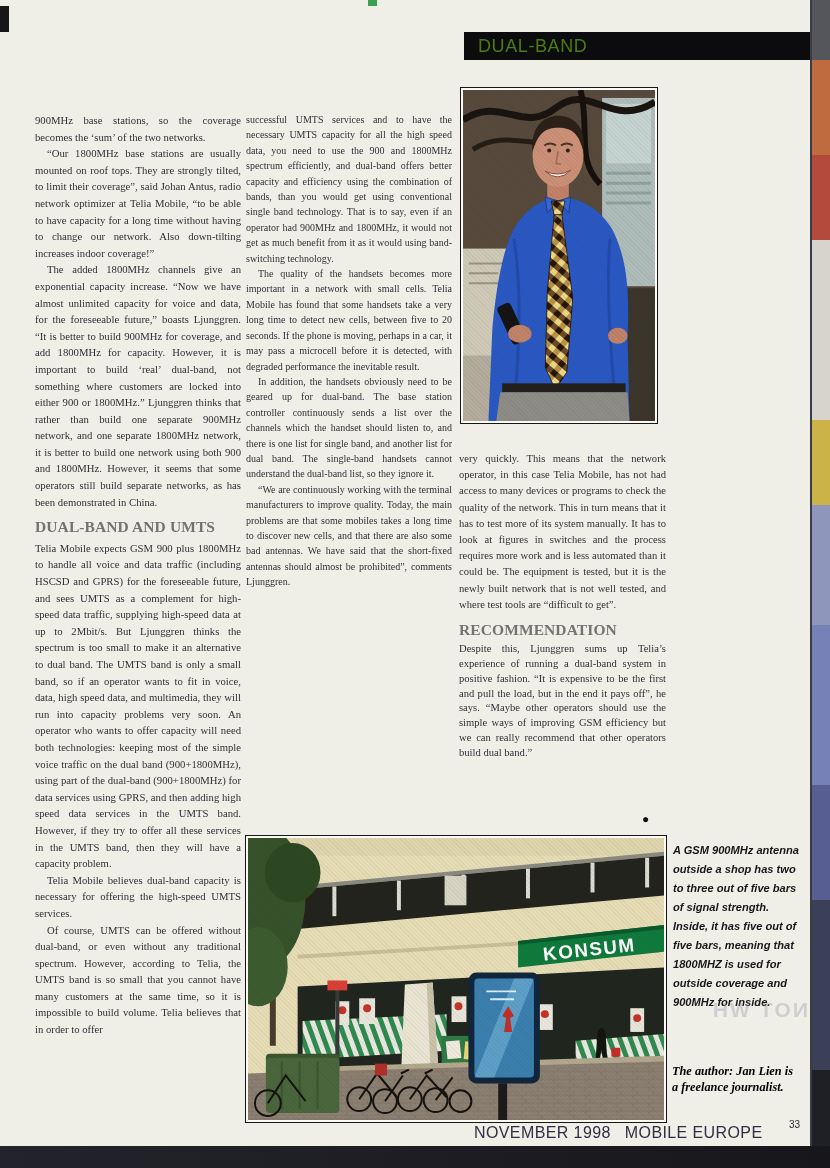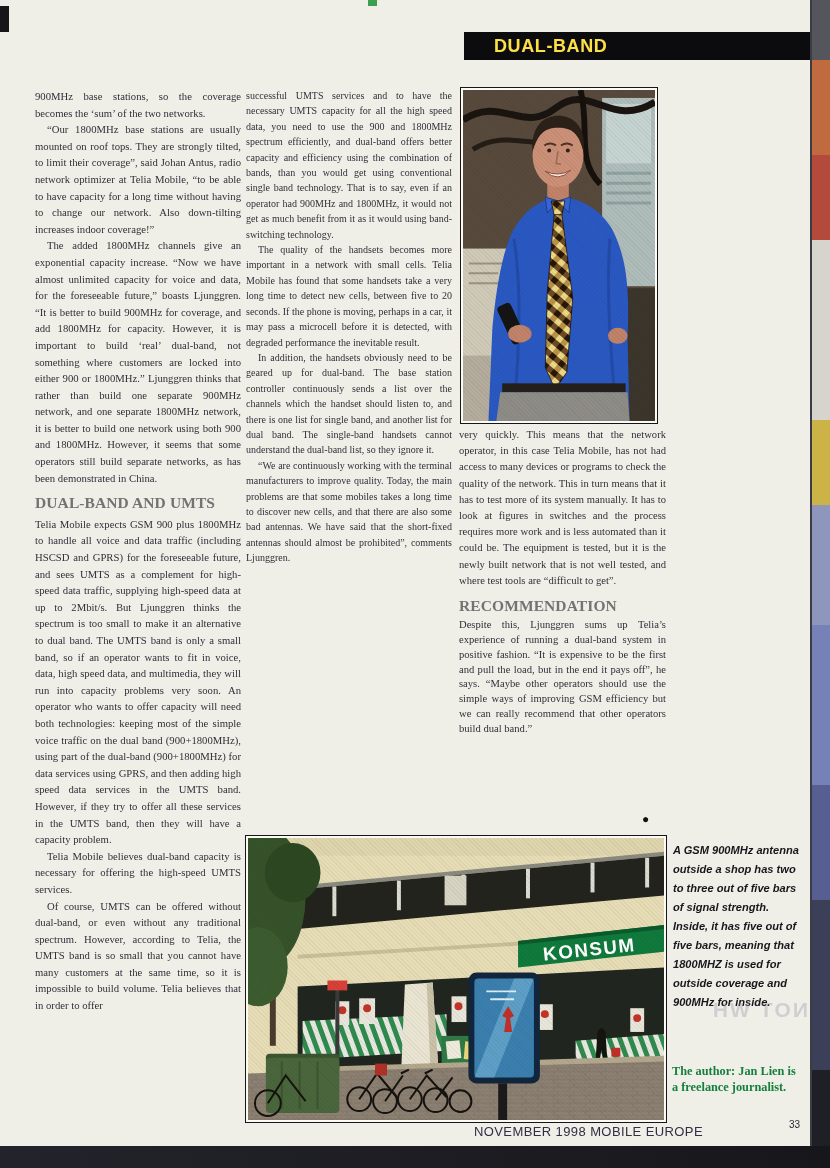--- a/index.html
+++ b/index.html
@@ -1,47 +1,47 @@
 <!DOCTYPE html>
 <html><head>
 <meta charset="utf-8">
 <style>
   html,body{margin:0;padding:0;background:#cfcec9;}
   .screenshot{position:relative;width:830px;height:1168px;background:#efeee7;overflow:hidden;}
   
   .header-bar{position:absolute;left:464px;top:32px;width:346px;height:28px;background:#0c0c0e;
-    display:flex;align-items:center;padding-left:30px;box-sizing:border-box;
-    font-family:"Liberation Sans",sans-serif;font-weight:700;font-size:18px;letter-spacing:.6px;color:#fde047;}
+    display:flex;align-items:center;padding-left:14px;box-sizing:border-box;
+    font-family:"Liberation Sans",sans-serif;font-weight:400;font-size:18px;letter-spacing:.6px;color:#4d7c0f;}
   
   .col{position:absolute;text-align:justify;color:#30303a;overflow:hidden;
-    font-family:"Liberation Serif","DejaVu Serif",serif;}
+    font-family:"Liberation Serif","DejaVu Serif",serif;margin-top:24px;}
   .col p{margin:0;text-indent:12px;}
   .col p.first{text-indent:0;}
   .col h3{font-family:Liberation Serif, serif;font-size:15.5px;color:#737373;margin:9px 0 4px;letter-spacing:.1px;}
   .col1{left:35px;top:88px;width:206px;height:1054px;font-size:10.7px;line-height:16.6px;}
   .col2{left:246px;top:88px;width:206px;height:745px;font-size:10px;line-height:15.4px;}
   .col3{left:459px;top:427px;width:207px;height:410px;font-size:10.6px;line-height:16.2px;}
   .col3 p.tight{line-height:14.8px;}
   .endmark{position:absolute;left:642px;top:812px;font-size:12px;color:#111;}
   
   .photo{position:absolute;background:#fbfaf5;border:1px solid #15151a;padding:2px;box-sizing:border-box;margin:0;}
   .photo-portrait{left:460px;top:87px;width:198px;height:337px;}
   .photo-shop{left:245px;top:835px;width:422px;height:288px;}
   .photo svg{display:block;width:100%;height:100%;}
   .photo::after{content:"";position:absolute;inset:2px;
     background:repeating-linear-gradient(45deg,rgba(30,20,10,.05) 0 1px,rgba(0,0,0,0) 1px 3px);pointer-events:none;}
   
   .caption{position:absolute;font-family:"Liberation Sans",sans-serif;font-weight:700;font-style:italic;color:#17171c;}
   .caption1{left:673px;top:90px;width:129px;font-size:11.3px;line-height:14.6px;}
   .caption2{left:673px;top:841px;width:127px;font-size:11.1px;line-height:19px;}
   .author-note{position:absolute;left:672px;top:1063px;width:126px;font-family:"Liberation Serif","DejaVu Serif",serif;
-    font-weight:700;font-size:12.3px;line-height:16px;color:#15803d;}
-  
-  .footer{position:absolute;left:474px;top:1124px;display:flex;gap:4px;
-    font-family:"Liberation Sans",sans-serif;font-size:13px;letter-spacing:.4px;color:#322e44;}
+    font-style:italic;font-weight:700;font-size:12.3px;line-height:16px;color:#000000;}
+  
+  .footer{position:absolute;left:474px;top:1124px;display:flex;gap:14px;
+    font-family:"Liberation Sans",sans-serif;font-size:16px;letter-spacing:.4px;color:#322e44;}
   .page-number{position:absolute;left:789px;top:1119px;font-family:"Liberation Sans",sans-serif;font-size:10px;color:#2c2c34;}
   
   .ghost{position:absolute;left:668px;top:998px;width:140px;font-family:"Liberation Sans",sans-serif;font-weight:700;
     font-size:21px;color:#8f88a0;opacity:.30;transform:scaleX(-1);letter-spacing:2px;}
   .edge-line{position:absolute;left:810px;top:0;width:2px;height:1168px;background:#3c3c46;}
   .edge-right{position:absolute;left:812px;top:0;width:18px;height:1168px;display:flex;flex-direction:column;}
   .edge-right .seg{width:100%;}
   .bottom-band{position:absolute;left:0;top:1146px;width:830px;height:22px;background:linear-gradient(90deg,#23232b,#17171b);}
   .corner-notch{position:absolute;left:0;top:6px;width:9px;height:26px;background:#17171a;}
   .top-tick{position:absolute;left:368px;top:0;width:9px;height:6px;background:#3aa050;}

